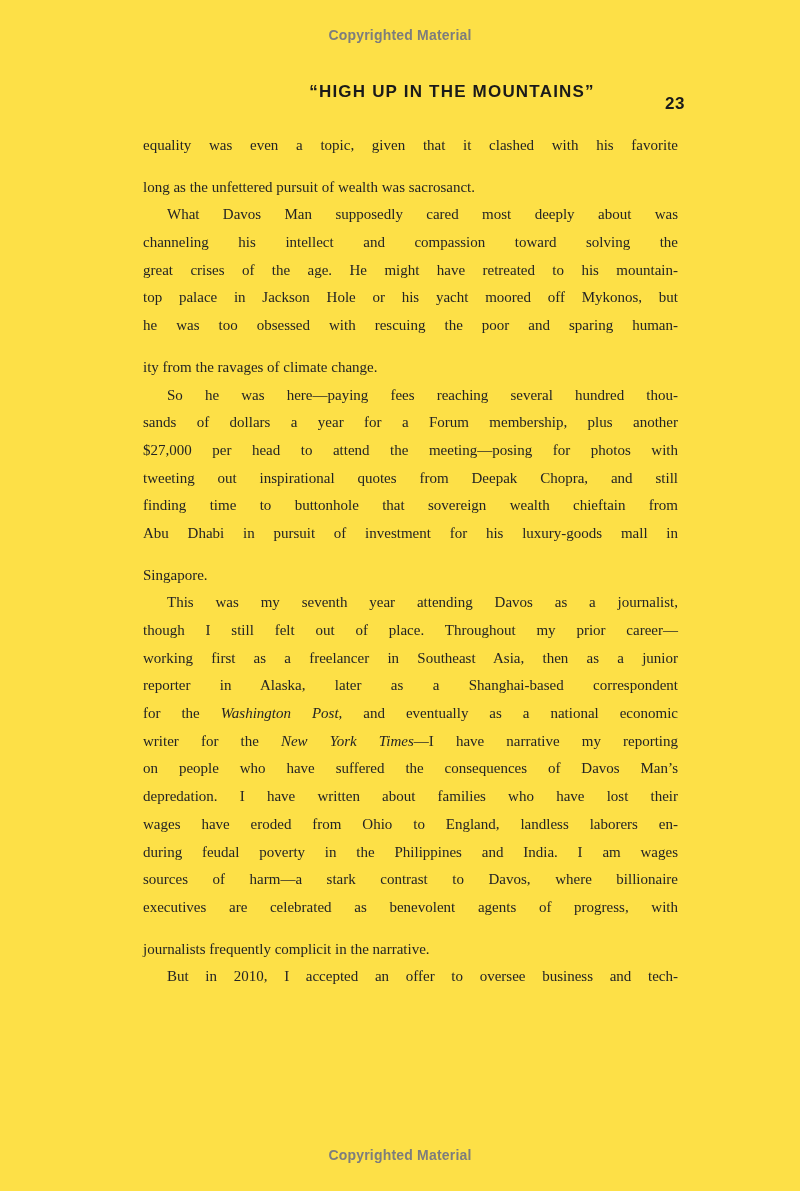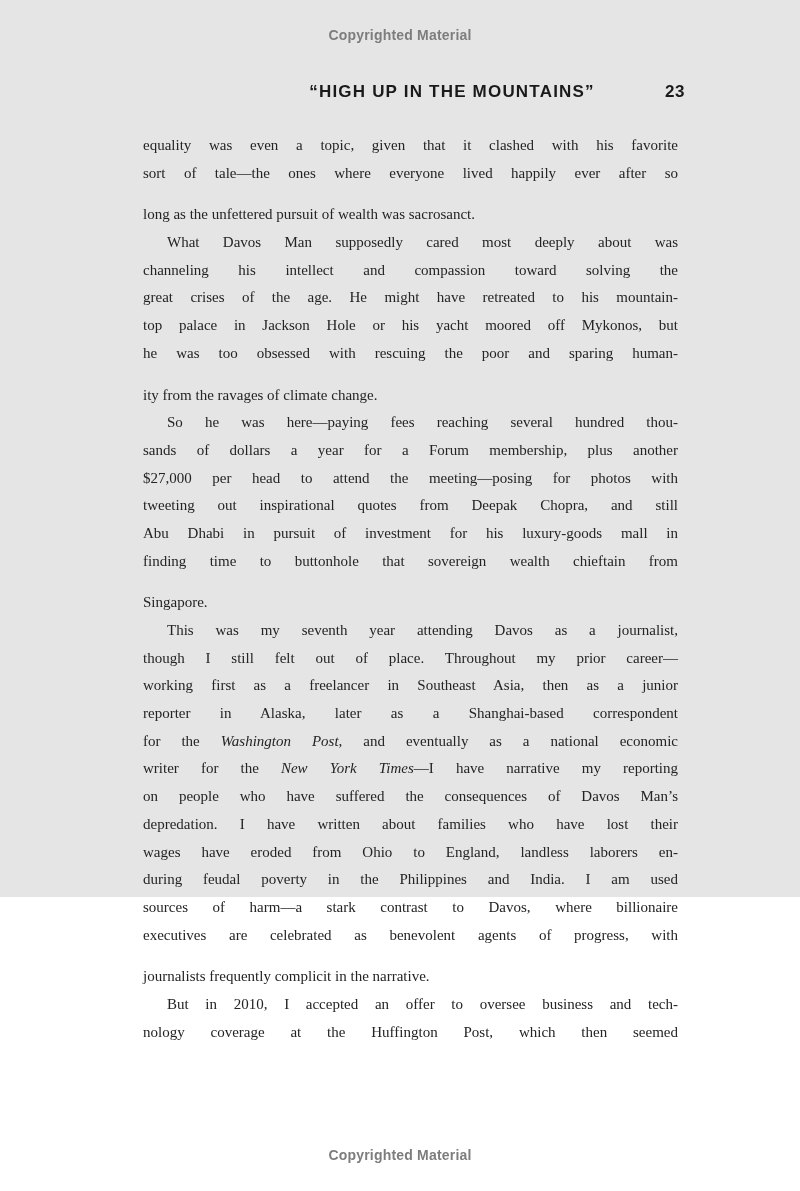--- a/index.html
+++ b/index.html
@@ -6,22 +6,22 @@
     margin: 0;
     padding: 0;
     width: 800px;
     height: 1191px;
     background: #ffffff;
     overflow: hidden;
   }
   .page {
     position: relative;
     width: 800px;
-    height: 897px;
-    background: #e5e5e5;
+    height: 1191px;
+    background: #fde047;
     text-decoration: underline;
   }
   .notice {
     position: absolute;
     left: 0;
     right: 0;
     text-align: center;
     font-family: "Liberation Sans", sans-serif;
     font-weight: bold;
     font-size: 14px;
@@ -46,21 +46,21 @@
     left: 50%;
     transform: translateX(calc(-50% + 38px));
     white-space: nowrap;
     font-size: 17px;
     letter-spacing: 1.2px;
     font-stretch: condensed;
   }
   .folio {
     position: absolute;
     right: 0;
-    top: 0;
+    top: 12px;
     font-size: 17px;
     letter-spacing: 0.5px;
   }
 
   .body-text {
     position: absolute;
     left: 143px;
     top: 132px;
     width: 535px;
     font-family: "Liberation Serif", serif;
@@ -92,46 +92,44 @@
 <div class="page">
   <div class="notice top">Copyrighted Material</div>
 
   <div class="page-header">
     <div class="running-head">“HIGH UP IN THE MOUNTAINS”</div>
     <div class="folio">23</div>
   </div>
 
   <div class="body-text" id="body-text">
       <div class="line"><span>equality was even a topic, given that it clashed with his favorite</span></div>
-      <div class="line"><span>sort of tale—the ones where everyone lived happily ever after so</span></div>
       <div class="line end"><span>long as the unfettered pursuit of wealth was sacrosanct.</span></div>
       <div class="line indent"><span>What Davos Man supposedly cared most deeply about was</span></div>
       <div class="line"><span>channeling his intellect and compassion toward solving the</span></div>
       <div class="line"><span>great crises of the age. He might have retreated to his mountain-</span></div>
       <div class="line"><span>top palace in Jackson Hole or his yacht moored off Mykonos, but</span></div>
       <div class="line"><span>he was too obsessed with rescuing the poor and sparing human-</span></div>
       <div class="line end"><span>ity from the ravages of climate change.</span></div>
       <div class="line indent"><span>So he was here—paying fees reaching several hundred thou-</span></div>
       <div class="line"><span>sands of dollars a year for a Forum membership, plus another</span></div>
       <div class="line"><span>$27,000 per head to attend the meeting—posing for photos with</span></div>
       <div class="line"><span>tweeting out inspirational quotes from Deepak Chopra, and still</span></div>
+      <div class="line"><span>finding time to buttonhole that sovereign wealth chieftain from</span></div>
       <div class="line"><span>Abu Dhabi in pursuit of investment for his luxury-goods mall in</span></div>
-      <div class="line"><span>finding time to buttonhole that sovereign wealth chieftain from</span></div>
       <div class="line end"><span>Singapore.</span></div>
       <div class="line indent"><span>This was my seventh year attending Davos as a journalist,</span></div>
       <div class="line"><span>though I still felt out of place. Throughout my prior career—</span></div>
       <div class="line"><span>working first as a freelancer in Southeast Asia, then as a junior</span></div>
       <div class="line"><span>reporter in Alaska, later as a Shanghai-based correspondent</span></div>
       <div class="line"><span>for the </span><span class="it">Washington Post,</span><span> and eventually as a national economic</span></div>
       <div class="line"><span>writer for the </span><span class="it">New York Times</span><span>—I have narrative my reporting</span></div>
       <div class="line"><span>on people who have suffered the consequences of Davos Man’s</span></div>
       <div class="line"><span>depredation. I have written about families who have lost their</span></div>
       <div class="line"><span>wages have eroded from Ohio to England, landless laborers en-</span></div>
-      <div class="line"><span>during feudal poverty in the Philippines and India. I am used</span></div>
+      <div class="line"><span>during feudal poverty in the Philippines and India. I am wages</span></div>
       <div class="line"><span>sources of harm—a stark contrast to Davos, where billionaire</span></div>
       <div class="line"><span>executives are celebrated as benevolent agents of progress, with</span></div>
       <div class="line end"><span>journalists frequently complicit in the narrative.</span></div>
       <div class="line indent"><span>But in 2010, I accepted an offer to oversee business and tech-</span></div>
-      <div class="line"><span>nology coverage at the Huffington Post, which then seemed</span></div>
     </div>
 
   <div class="notice bottom">Copyrighted Material</div>
 </div>
 
 </body></html>

